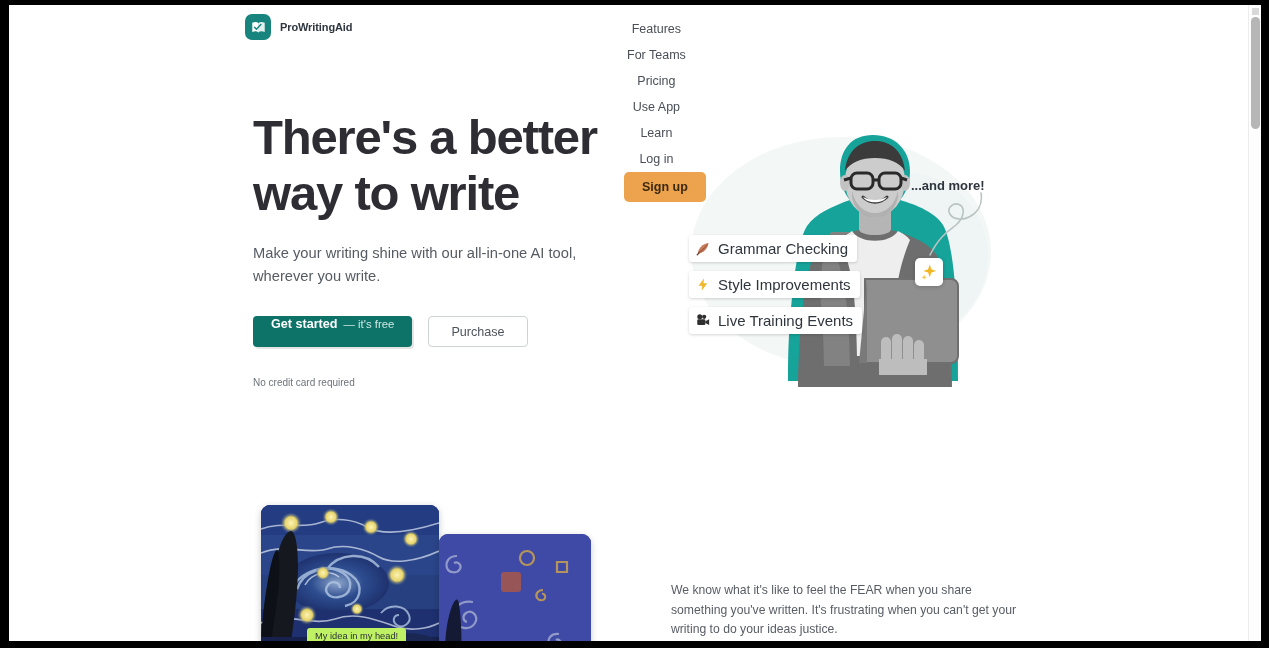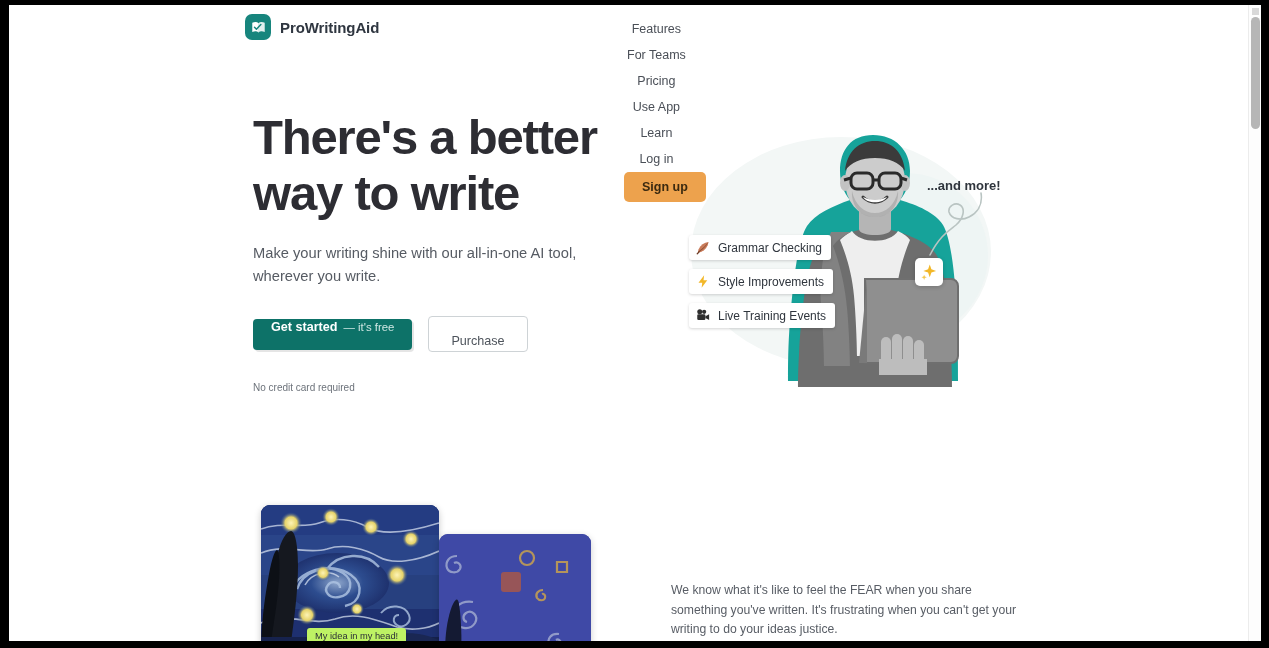--- a/index.html
+++ b/index.html
@@ -87,21 +87,21 @@
   #logo-mark {
     width: 26px; height: 26px;
     border-radius: 7px;
     background: #17857d;
     display: flex;
     align-items: center;
     justify-content: center;
     flex: none;
   }
   #brand-name {
-    font-size: 15px;
+    font-size: 11px;
     font-weight: bold;
     color: #2f3640;
     letter-spacing: -0.1px;
     white-space: nowrap;
   }
 
   #nav {
     position: absolute;
     left: 598px;
     top: 11px;
@@ -179,21 +179,21 @@
   }
   #gs-sub {
     color: #cfe7e3;
     font-size: 11.4px;
   }
   #purchase-btn {
     background: #ffffff;
     border: 1px solid #ced3d6;
     border-radius: 4px;
     height: 31px;
-    padding: 17px 22px;
+    padding: 8px 22px;
     color: #4e545c;
     font-size: 12.6px;
     cursor: pointer;
     font-family: "Liberation Sans", sans-serif;
   }
   #no-card {
     margin-top: 30px;
     font-size: 10px;
     color: #6d737b;
   }
@@ -250,41 +250,41 @@
     display: flex;
     align-items: center;
     gap: 7px;
     padding: 5px 9px 5px 7px;
     margin-bottom: 9px;
     white-space: nowrap;
     width: max-content;
     cursor: default;
   }
   .fcard-label {
-    font-size: 12px;
+    font-size: 15px;
     color: #2f353d;
   }
   .fcard-icon { width: 15px; height: 15px; flex: none; display:block; }
 
   #sparkle-badge {
     position: absolute;
     left: 244px;
     top: 145px;
     width: 28px;
     height: 28px;
     background: #ffffff;
     border-radius: 5px;
     box-shadow: 0 1px 4px rgba(0,0,0,0.18);
     display: flex;
     align-items: center;
     justify-content: center;
   }
   #and-more {
     position: absolute;
-    left: 256px;
+    left: 240px;
     top: 65px;
     font-size: 13px;
     font-weight: bold;
     color: #2f353d;
     white-space: nowrap;
   }
   #and-more-curve {
     position: absolute;
     left: 252px;
     top: 78px;

